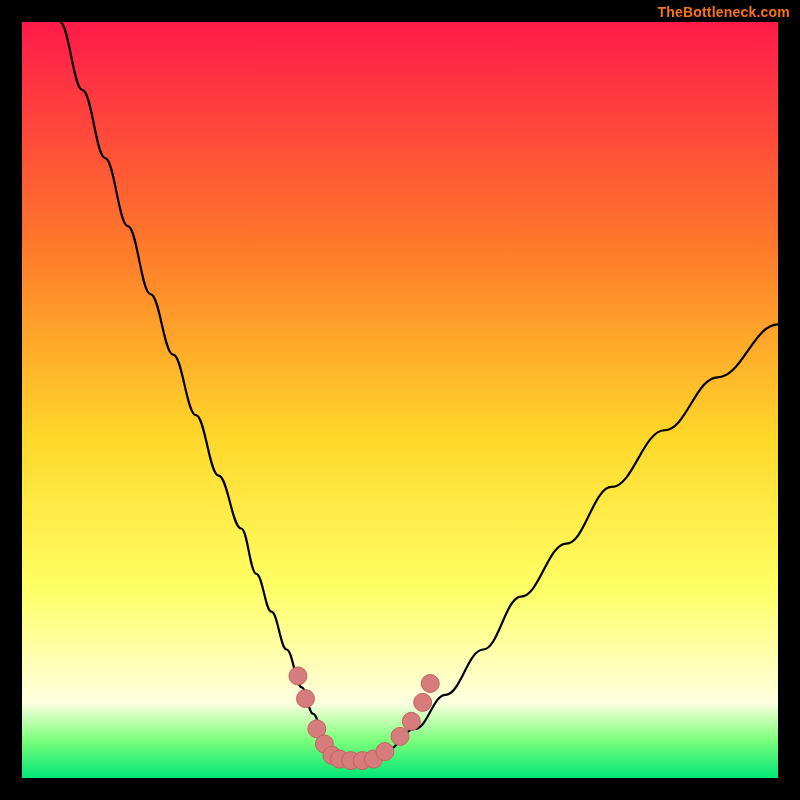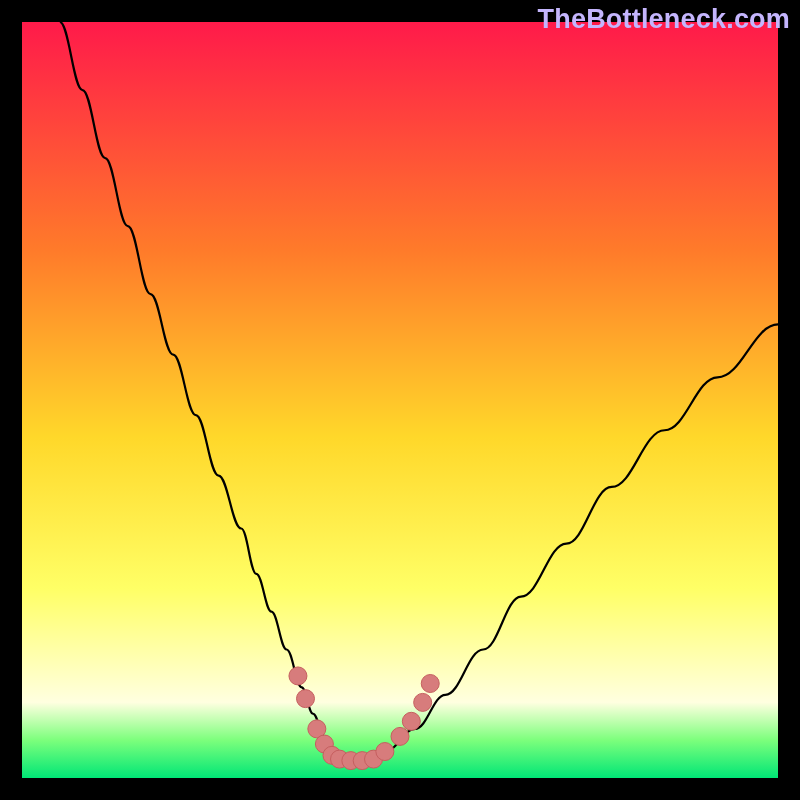--- a/index.html
+++ b/index.html
@@ -23,23 +23,23 @@
     left: 0;
     top: 0;
     width: 756px;
     height: 756px;
   }
   .watermark {
     position: absolute;
     top: 4px;
     right: 10px;
     font-family: Arial, Helvetica, sans-serif;
-    font-size: 27px;
+    font-size: 14px;
     font-weight: 600;
-    color: #c4b5fd;
+    color: #f97316;
     letter-spacing: 0.2px;
   }
 </style>
 </head>
 <body>
 
 <div class="frame">
   <svg id="plot-svg" class="plot" viewBox="0 0 756 756" preserveAspectRatio="none">
     <defs>
       <linearGradient id="bg-grad" x1="0" y1="0" x2="0" y2="1">

